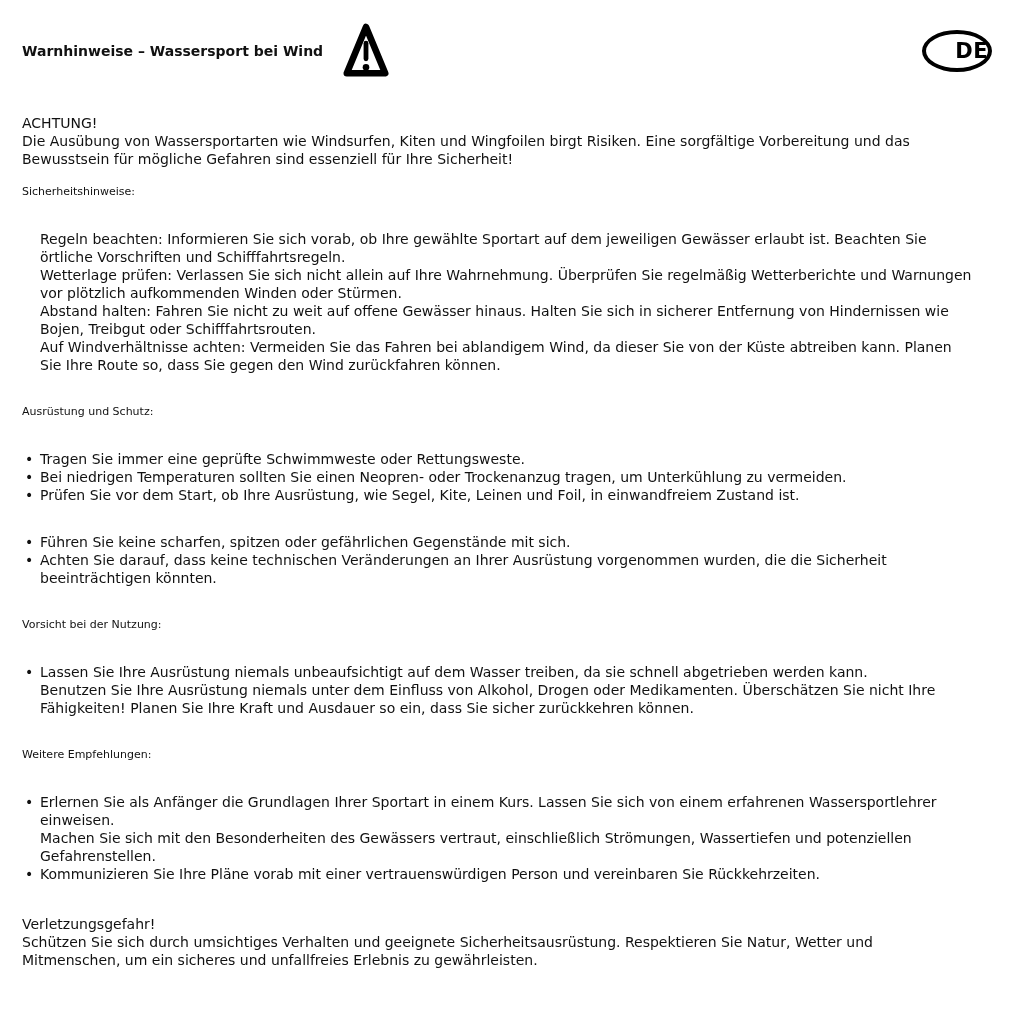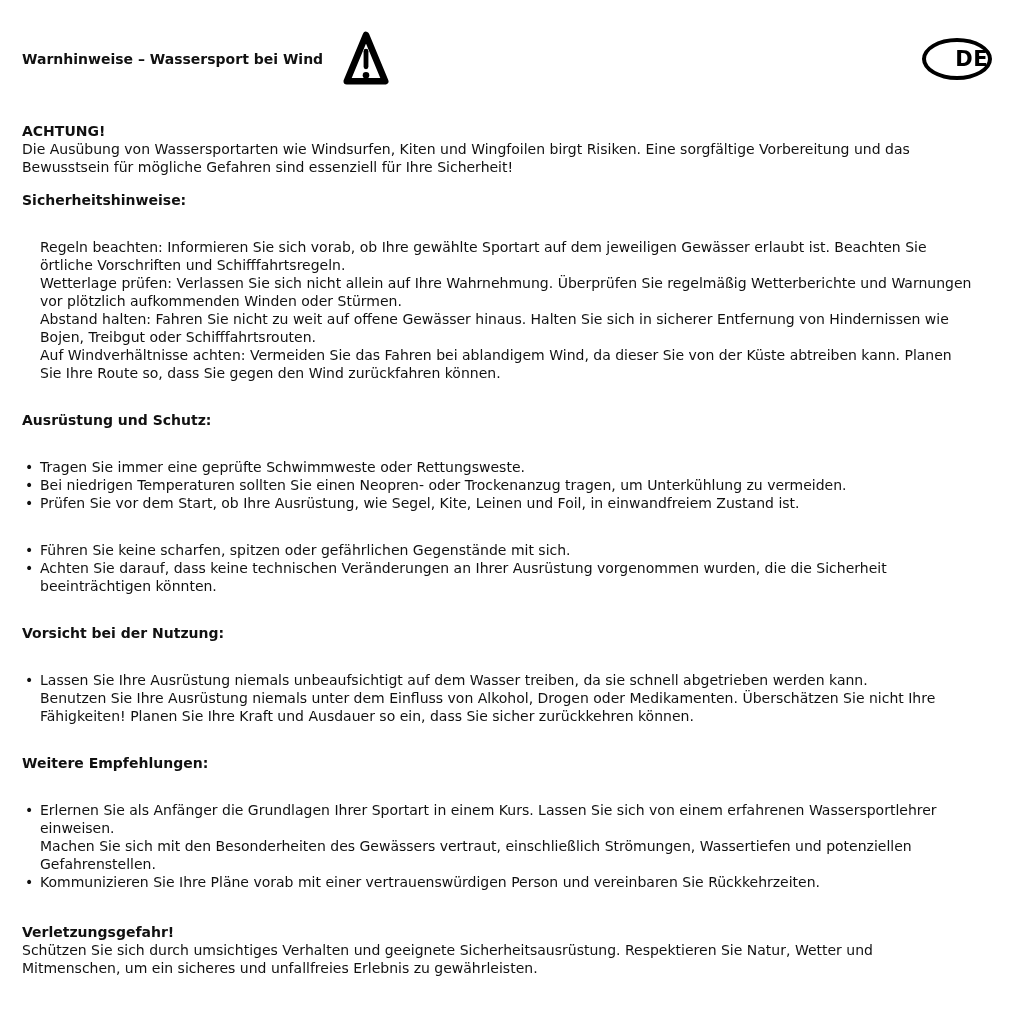--- a/index.html
+++ b/index.html
@@ -1,21 +1,21 @@
 <!DOCTYPE html>
 <html><head>
 <meta charset="utf-8">
 <style>
   html, body { margin: 0; padding: 0; background: #ffffff; }
   .page {
     position: relative;
     width: 1020px;
     height: 1026px;
     box-sizing: border-box;
-    padding: 28px 28px 0 22px;
+    padding: 20px 28px 0 22px;
     background: #ffffff;
     font-family: "DejaVu Sans", "Liberation Sans", sans-serif;
     font-size: 14px;
     line-height: 18px;
     color: #111111;
     overflow: hidden;
   }
 
   
   .header {
@@ -42,25 +42,25 @@
     align-items: center;
     justify-content: flex-end;
     font-weight: bold;
     font-size: 21px;
     letter-spacing: 0.5px;
     color: #000000;
   }
 
   
   .para { margin: 15px 0; max-width: 930px; }
-  .para-heading { display: block; font-weight: bold; margin-top: 32px; }
+  .para-heading { display: block; font-weight: normal; margin-top: 32px; }
   .section-heading {
-    font-size: 14px;
+    font-size: 11px;
     line-height: 18px;
-    font-weight: bold;
+    font-weight: normal;
     margin: 15px 0;
   }
   .item-list {
     list-style: none;
     margin: 29px 0;
     padding: 0;
     max-width: 952px;
   }
   .item {
     position: relative;

